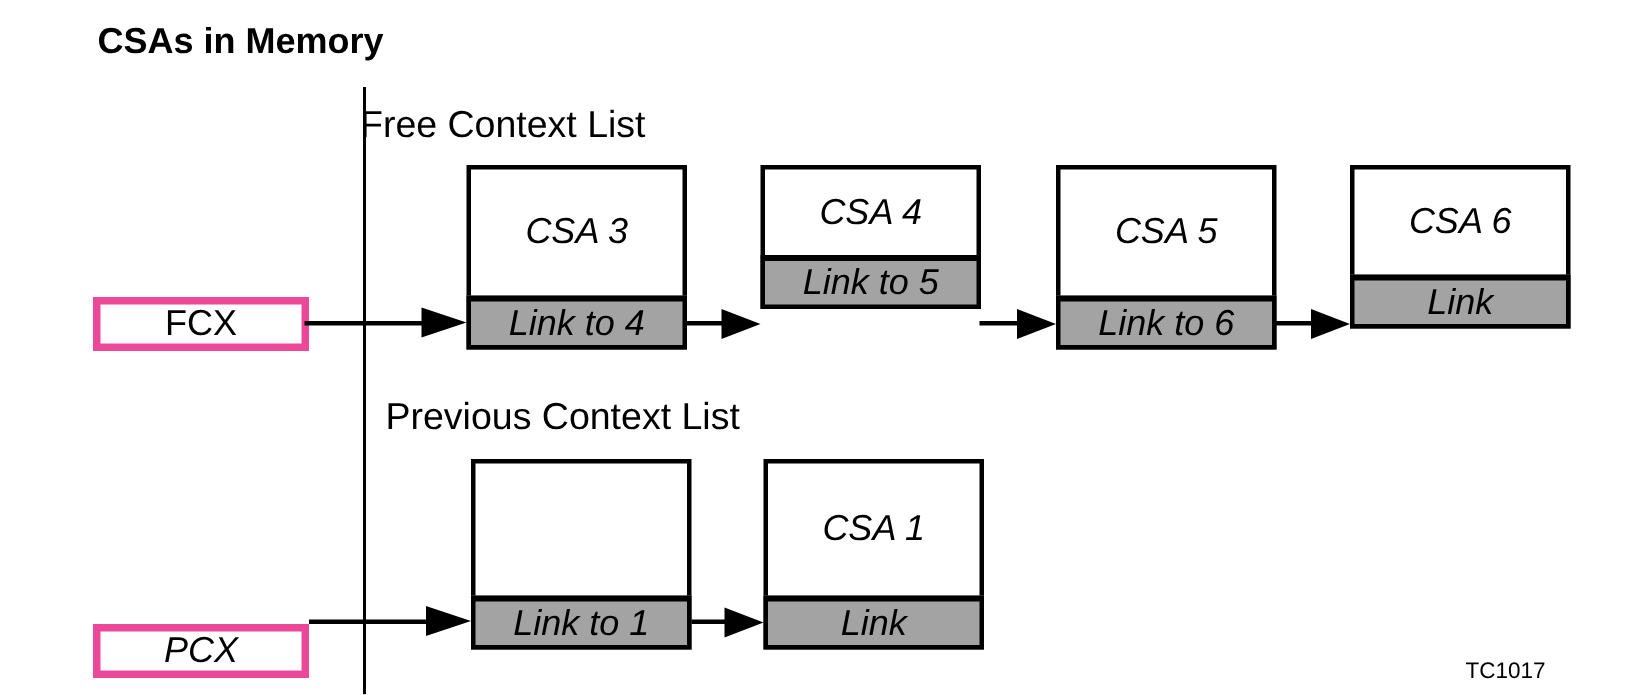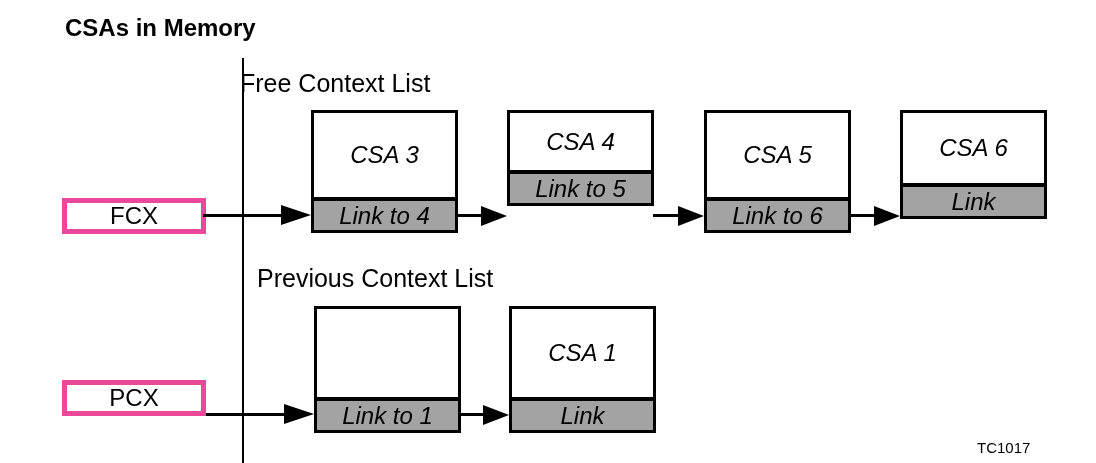--- a/index.html
+++ b/index.html
@@ -143,21 +143,21 @@
 
   <div class="title">CSAs in Memory</div>
 
   <div class="vline"></div>
 
 
   <div class="reg-box" style="left:62px; top:198px;">
     <span>FCX</span>
   </div>
 
-  <div class="reg-box" style="left:62px; top:380px;">
+  <div class="reg-box" style="left:62px; top:416px;font-style:italic;">
     <span>PCX</span>
   </div>
 
   <div class="section-label" style="left:240px; top:69px;">Free Context List</div>
 
   <div class="section-label" style="left:257px; top:264px;">Previous Context List</div>
 
   <div class="csa" style="left:311px; top:110px; height:123px;">
     <div class="csa-name">CSA 3</div>
     <div class="csa-link">Link to 4</div>

